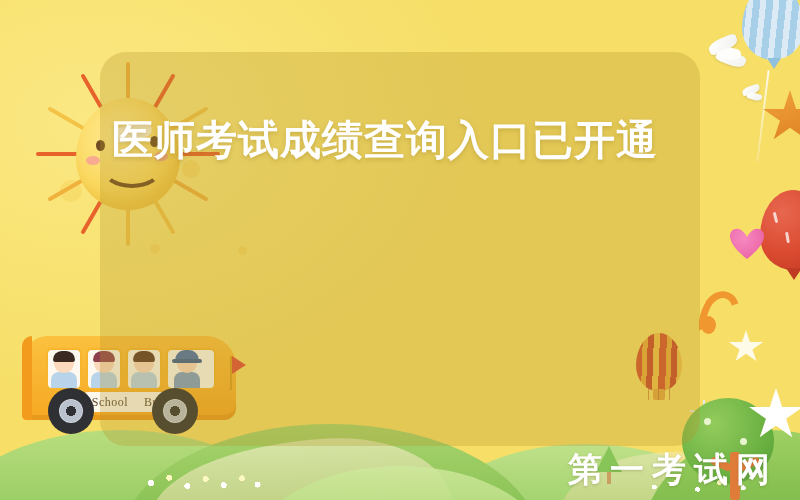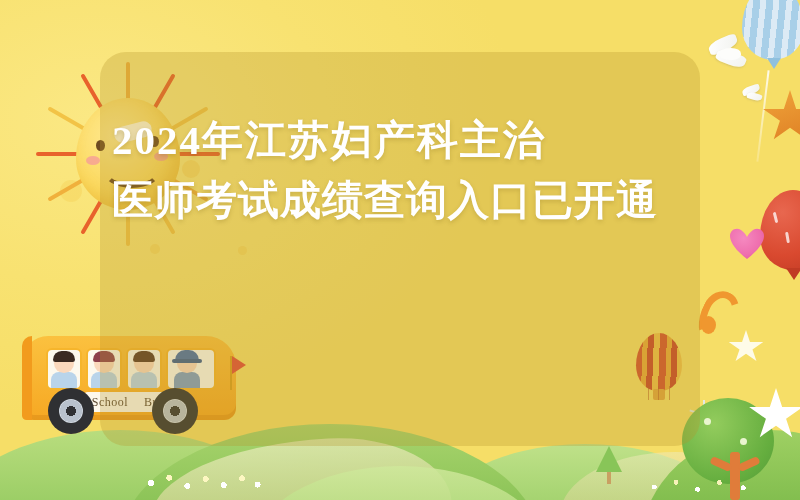--- a/index.html
+++ b/index.html
@@ -640,18 +640,18 @@
     </div>
 
     <div class="wheel front"></div>
     <div class="wheel rear"></div>
     <div class="bus-flag"></div>
   </div>
 
   <div class="overlay-card"></div>
 
   <div class="headline">
-    <span class="ln ln1">2024年江苏妇产科主治</span>
     <span class="ln ln2">医师考试成绩查询入口已开通</span>
   </div>
 
+  <div class="watermark">第一考试网</div>
 
 </div>
 
 </body></html>

